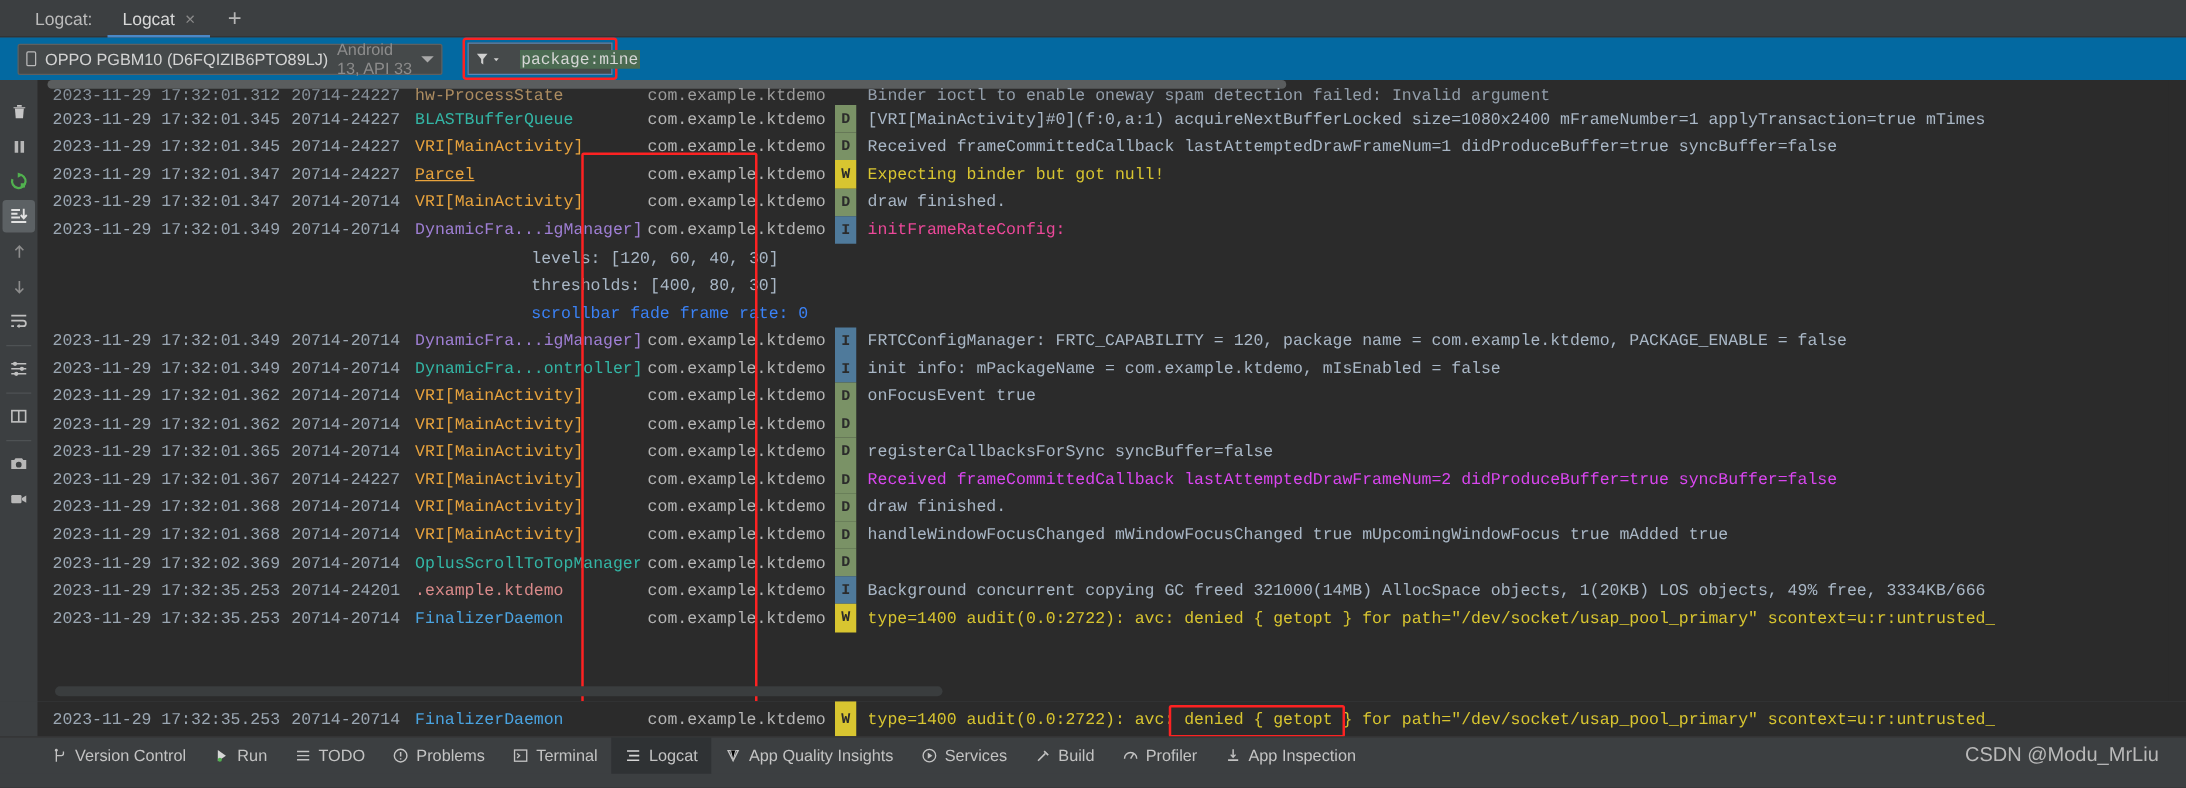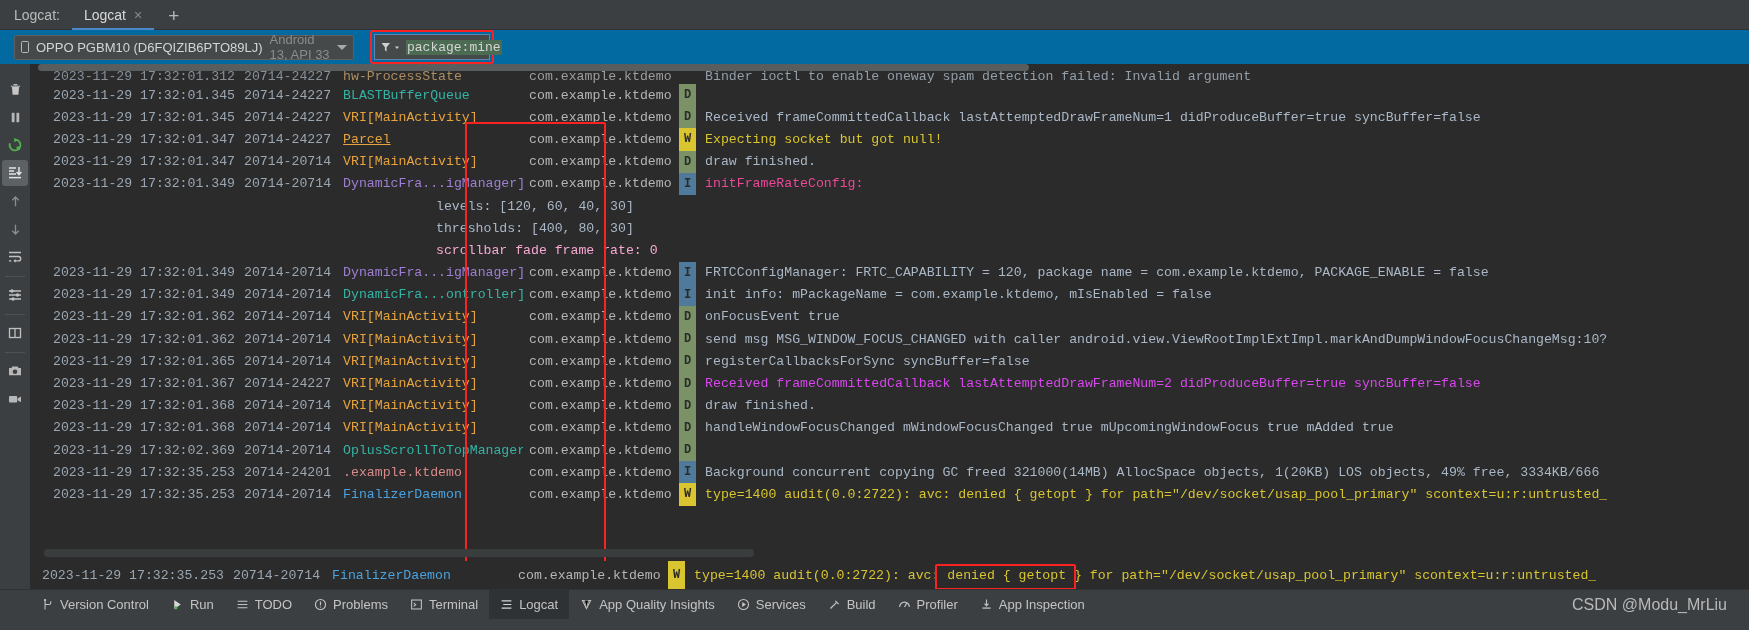--- a/index.html
+++ b/index.html
@@ -9,21 +9,21 @@
     font-family: "Liberation Sans", sans-serif;
     overflow: hidden;
   }
   .app { position: relative; width: 1749px; height: 630px; background: #3c3f41; }
 
   
   .tabstrip {
     height: 30px; background: #3c3f41;
     display: flex; align-items: flex-end;
     border-bottom: 1px solid #323232;
-    padding-left: 10px;
+    padding-left: 24px;
   }
   .tool-label {
     color: #bbbbbb; font-size: 14px; padding: 0 12px 6px 4px;
   }
   .tab {
     display: flex; align-items: center; gap: 8px;
     padding: 4px 12px 5px 12px; font-size: 14px; color: #d8d8d8;
     border-bottom: 2px solid #4a88c7; position: relative; top: 1px;
   }
   .tab .close-x { color: #8a8a8a; font-size: 14px; line-height: 1; }
@@ -50,21 +50,21 @@
     border-left: 5px solid transparent; border-right: 5px solid transparent;
     border-top: 5px solid #a9a9a9;
   }
 
   .filter-outline {
     margin-left: 16px; border: 2px solid #fd2222; border-radius: 3px;
     padding: 2px; height: 34px; display: flex; align-items: center;
   }
   .filter-box {
     width: 116px; height: 26px; background: #45494a; border: 1px solid #5b86b5;
-    display: flex; align-items: center; padding: 0 5px; gap: 6px;
+    display: flex; align-items: center; padding: 0 5px; gap: 16px;
   }
   .funnel-ico { display: flex; align-items: center; gap: 1px; }
   .funnel-ico svg { display: block; }
   .filter-text {
     font-family: "Liberation Mono", monospace; font-size: 13px;
     color: #d6d6d6; background: #4b6b52; padding: 0 1px;
   }
   .caret-bar {
     width: 1px; height: 15px; background: #cfcfcf; margin-left: 3px;
   }
@@ -88,21 +88,21 @@
   .console {
     flex: 1; background: #2b2b2b; position: relative; overflow: hidden;
     font-family: "Liberation Mono", monospace; font-size: 13.2px;
   }
   .hscroll-top {
     position: absolute; top: 0; left: 8px; right: 2px; height: 7px;
   }
   .hscroll-top .thumb {
     height: 7px; background: #5a5d5e; border-radius: 4px; width: 58%;
   }
-  .rows { padding-top: 6px; margin-left: 11px; }
+  .rows { padding-top: 6px; }
   .row {
     height: 22.2px; display: flex; align-items: center;
     white-space: nowrap; color: #a9b7c6;
   }
   .c-time { color: #9aa6b2; padding-left: 12px; }
   .c-pid  { color: #9aa6b2; margin-left: 9px; font-family: Liberation Mono, monospace; }
   .c-tag  { margin-left: 12px; width: 180px; overflow: hidden; }
   .c-pkg  { margin-left: 6px; width: 136px; color: #b5b5b5; }
   .lvl {
     width: 17px; min-width: 17px; text-align: center; color: #2b2b2b;
@@ -292,36 +292,37 @@
             <span class="c-pkg">com.example.ktdemo</span>
             <span class="lvl none"></span>
             <span class="c-msg" style="color: rgb(169, 183, 198);">Binder ioctl to enable oneway spam detection failed: Invalid argument</span>
           </div>
           <div class="row">
             <span class="c-time">2023-11-29 17:32:01.345</span>
             <span class="c-pid">20714-24227</span>
             <span class="c-tag" style="color: rgb(51, 181, 165);">BLASTBufferQueue</span>
             <span class="c-pkg">com.example.ktdemo</span>
             <span class="lvl D">D</span>
+            <span class="c-msg" style="color: rgb(169, 183, 198);">[VRI[MainActivity]#0](f:0,a:1) acquireNextBufferLocked size=1080x2400 mFrameNumber=1 applyTransaction=true mTimes</span>
           </div>
           <div class="row">
             <span class="c-time">2023-11-29 17:32:01.345</span>
             <span class="c-pid">20714-24227</span>
             <span class="c-tag" style="color: rgb(232, 163, 61);">VRI[MainActivity]</span>
             <span class="c-pkg">com.example.ktdemo</span>
             <span class="lvl D">D</span>
             <span class="c-msg" style="color: rgb(169, 183, 198);">Received frameCommittedCallback lastAttemptedDrawFrameNum=1 didProduceBuffer=true syncBuffer=false</span>
           </div>
           <div class="row">
             <span class="c-time">2023-11-29 17:32:01.347</span>
             <span class="c-pid">20714-24227</span>
             <span class="c-tag" style="color: rgb(232, 163, 61); text-decoration: underline;">Parcel</span>
             <span class="c-pkg">com.example.ktdemo</span>
             <span class="lvl W">W</span>
-            <span class="c-msg" style="color: rgb(216, 197, 48);">Expecting socket but got null!</span>
+            <span class="c-msg" style="color: rgb(216, 197, 48);">Expecting binder but got null!</span>
           </div>
           <div class="row">
             <span class="c-time">2023-11-29 17:32:01.347</span>
             <span class="c-pid">20714-20714</span>
             <span class="c-tag" style="color: rgb(232, 163, 61);">VRI[MainActivity]</span>
             <span class="c-pkg">com.example.ktdemo</span>
             <span class="lvl D">D</span>
             <span class="c-msg" style="color: rgb(169, 183, 198);">draw finished.</span>
           </div>
           <div class="row">
@@ -347,21 +348,21 @@
             <span class="c-pkg"></span>
             <span class="lvl none"></span>
             <span class="c-msg" style="color: rgb(169, 183, 198);">        thresholds: [400, 80, 30]</span>
           </div>
           <div class="row">
             <span class="c-time"></span>
             <span class="c-pid"></span>
             <span class="c-tag"></span>
             <span class="c-pkg"></span>
             <span class="lvl none"></span>
-            <span class="c-msg" style="color: #f9a8d4;">        scrollbar fade frame rate: 0</span>
+            <span class="c-msg" style="color: #3b82f6;">        scrollbar fade frame rate: 0</span>
           </div>
           <div class="row">
             <span class="c-time">2023-11-29 17:32:01.349</span>
             <span class="c-pid">20714-20714</span>
             <span class="c-tag" style="color: rgb(159, 127, 212);">DynamicFra...igManager]</span>
             <span class="c-pkg">com.example.ktdemo</span>
             <span class="lvl I">I</span>
             <span class="c-msg" style="color: rgb(169, 183, 198);">FRTCConfigManager: FRTC_CAPABILITY = 120, package name = com.example.ktdemo, PACKAGE_ENABLE = false</span>
           </div>
           <div class="row">
@@ -379,21 +380,20 @@
             <span class="c-pkg">com.example.ktdemo</span>
             <span class="lvl D">D</span>
             <span class="c-msg" style="color: rgb(169, 183, 198);">onFocusEvent true</span>
           </div>
           <div class="row">
             <span class="c-time">2023-11-29 17:32:01.362</span>
             <span class="c-pid">20714-20714</span>
             <span class="c-tag" style="color: rgb(232, 163, 61);">VRI[MainActivity]</span>
             <span class="c-pkg">com.example.ktdemo</span>
             <span class="lvl D">D</span>
-            <span class="c-msg" style="color: rgb(169, 183, 198);">send msg MSG_WINDOW_FOCUS_CHANGED with caller android.view.ViewRootImplExtImpl.markAndDumpWindowFocusChangeMsg:10?</span>
           </div>
           <div class="row">
             <span class="c-time">2023-11-29 17:32:01.365</span>
             <span class="c-pid">20714-20714</span>
             <span class="c-tag" style="color: rgb(232, 163, 61);">VRI[MainActivity]</span>
             <span class="c-pkg">com.example.ktdemo</span>
             <span class="lvl D">D</span>
             <span class="c-msg" style="color: rgb(169, 183, 198);">registerCallbacksForSync syncBuffer=false</span>
           </div>
           <div class="row">

